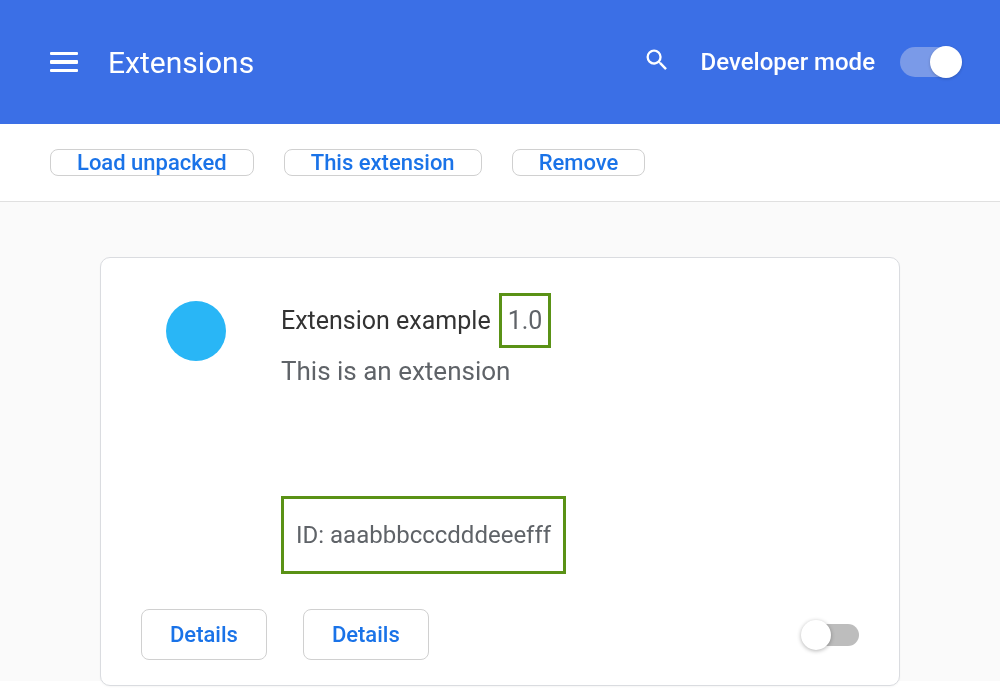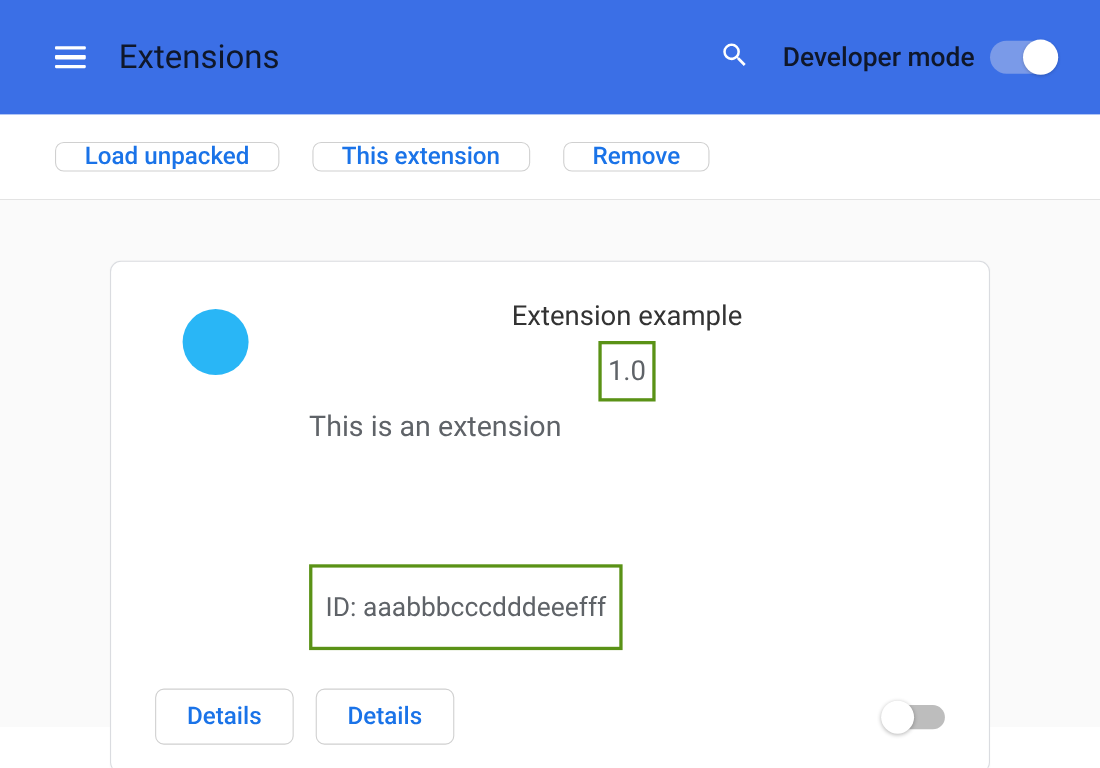--- a/index.html
+++ b/index.html
@@ -11,25 +11,25 @@
     body {
       width: 1000px;
       height: 698px;
       background: #fff;
       overflow: hidden;
     }
     
     .header {
       background: #4169E1;
       background: #3b6fe6;
-      height: 104px;
+      height: 124px;
       display: flex;
       align-items: center;
       padding: 0 40px 0 50px;
-      color: #0f172a;
+      color: #ffffff;
     }
     .hamburger {
       display: flex;
       flex-direction: column;
       gap: 5px;
       cursor: pointer;
       margin-right: 30px;
     }
     .hamburger span {
       width: 28px;
@@ -47,21 +47,21 @@
       cursor: pointer;
     }
     .search-icon svg {
       width: 28px;
       height: 28px;
       fill: #fff;
     }
     .dev-mode-label {
       font-size: 24px;
       font-weight: 500;
-      margin-right: 14px;
+      margin-right: 25px;
     }
     .toggle {
       width: 60px;
       height: 30px;
       background: #7a9ae8;
       border-radius: 15px;
       position: relative;
       cursor: pointer;
     }
     .toggle .knob {
@@ -124,21 +124,20 @@
     .ext-info {
       flex: 1;
     }
     .ext-title-row {
       display: flex;
       align-items: center;
       gap: 8px;
       font-size: 25px;
       color: #333;
       margin-bottom: 8px;
-      flex-direction: column;
     }
     .version-box {
       border: 3px solid #5a9216;
       padding: 10px 6px;
       color: #5f6368;
     }
     .ext-description {
       font-size: 26px;
       color: #5f6368;
     }
@@ -149,21 +148,21 @@
     .id-box {
       border: 3.5px solid #5a9216;
       display: inline-block;
       padding: 22px 12px;
       font-size: 24px;
       color: #5f6368;
     }
     .card-bottom {
       display: flex;
       align-items: center;
-      gap: 20px;
+      gap: 36px;
     }
     .card-button {
       border: 1.5px solid #d0d0d0;
       background: #fff;
       color: #1a73e8;
       font-size: 22px;
       font-weight: 500;
       padding: 12px 28px;
       border-radius: 8px;
       cursor: pointer;

